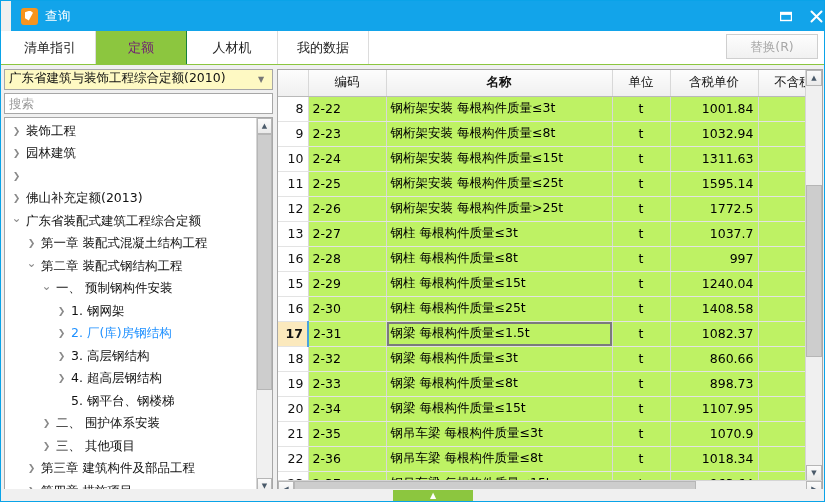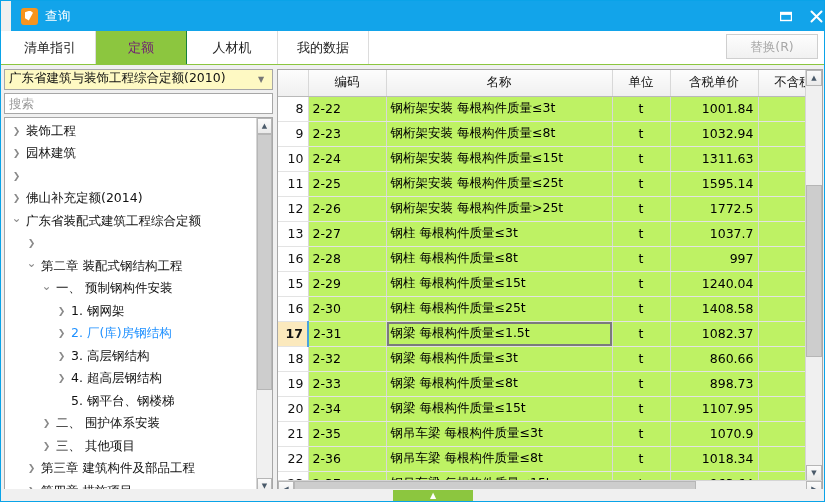--- a/index.html
+++ b/index.html
@@ -291,21 +291,21 @@
   }
   th.c-idx { width: 30px; }
   th.c-code { width: 78px; }
   th.c-name { width: 226px; }
   th.c-unit { width: 58px; }
   th.c-price { width: 88px; }
   th.c-price2 { width: 95px; }
 
   thead th.name-head {
     background: #fae6bd;
-    font-weight: normal;
+    font-weight: bold;
     border-bottom: 2px solid #30aee0;
   }
   td.c-idx {
     text-align: right;
     color: #111111;
     background: #ffffff;
     border-right: 1px solid #d8d8d8;
   }
   td.c-code { text-align: left; }
   td.c-name { text-align: left; }
@@ -470,28 +470,29 @@
           </div>
           <div class="tree-item" style="padding-left: 4px;">
             <span class="twisty">❯</span>
             <span class="tree-label">园林建筑</span>
           </div>
           <div class="tree-item" style="padding-left: 4px;">
             <span class="twisty">❯</span>
           </div>
           <div class="tree-item" style="padding-left: 4px;">
             <span class="twisty">❯</span>
-            <span class="tree-label">佛山补充定额(2014)</span>
+            <span class="tree-label">佛山补充定额(2013)</span>
           </div>
           <div class="tree-item" style="padding-left: 4px;">
             <span class="twisty" style="font-size: 12px; transform: translateY(-3px);">⌄</span>
             <span class="tree-label">广东省装配式建筑工程综合定额</span>
           </div>
           <div class="tree-item" style="padding-left: 19px;">
             <span class="twisty">❯</span>
+            <span class="tree-label">第一章 装配式混凝土结构工程</span>
           </div>
           <div class="tree-item" style="padding-left: 19px;">
             <span class="twisty" style="font-size: 12px; transform: translateY(-3px);">⌄</span>
             <span class="tree-label">第二章 装配式钢结构工程</span>
           </div>
           <div class="tree-item" style="padding-left: 34px;">
             <span class="twisty" style="font-size: 12px; transform: translateY(-3px);">⌄</span>
             <span class="tree-label">一、 预制钢构件安装</span>
           </div>
           <div class="tree-item" style="padding-left: 49px;">

